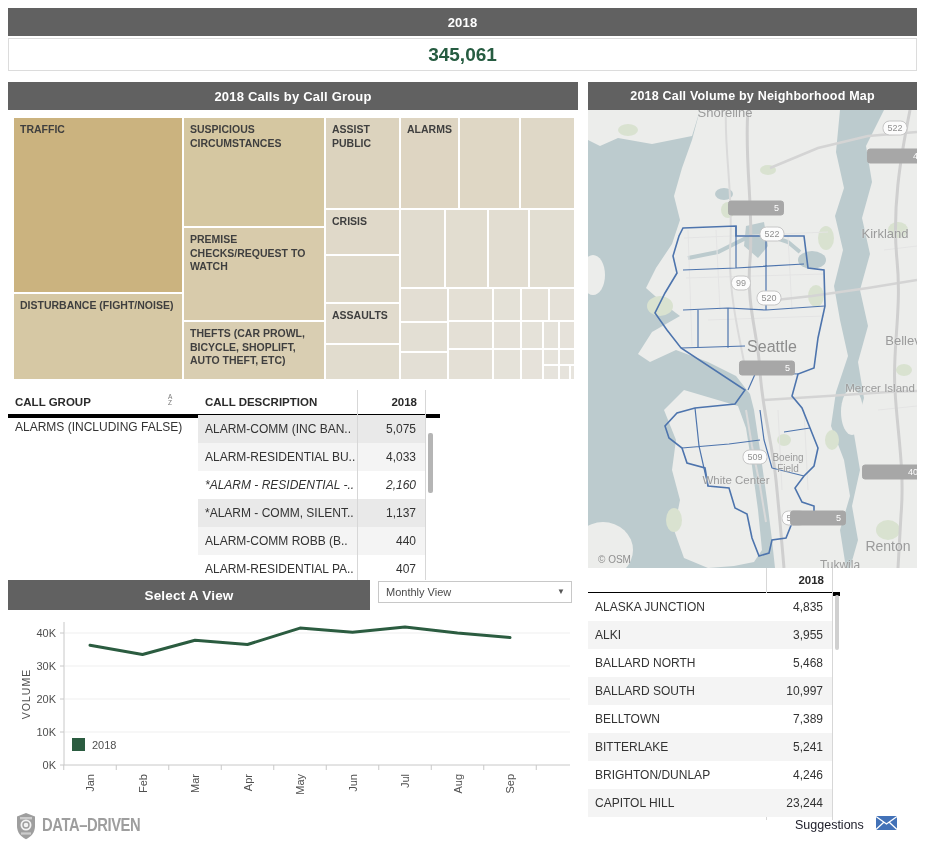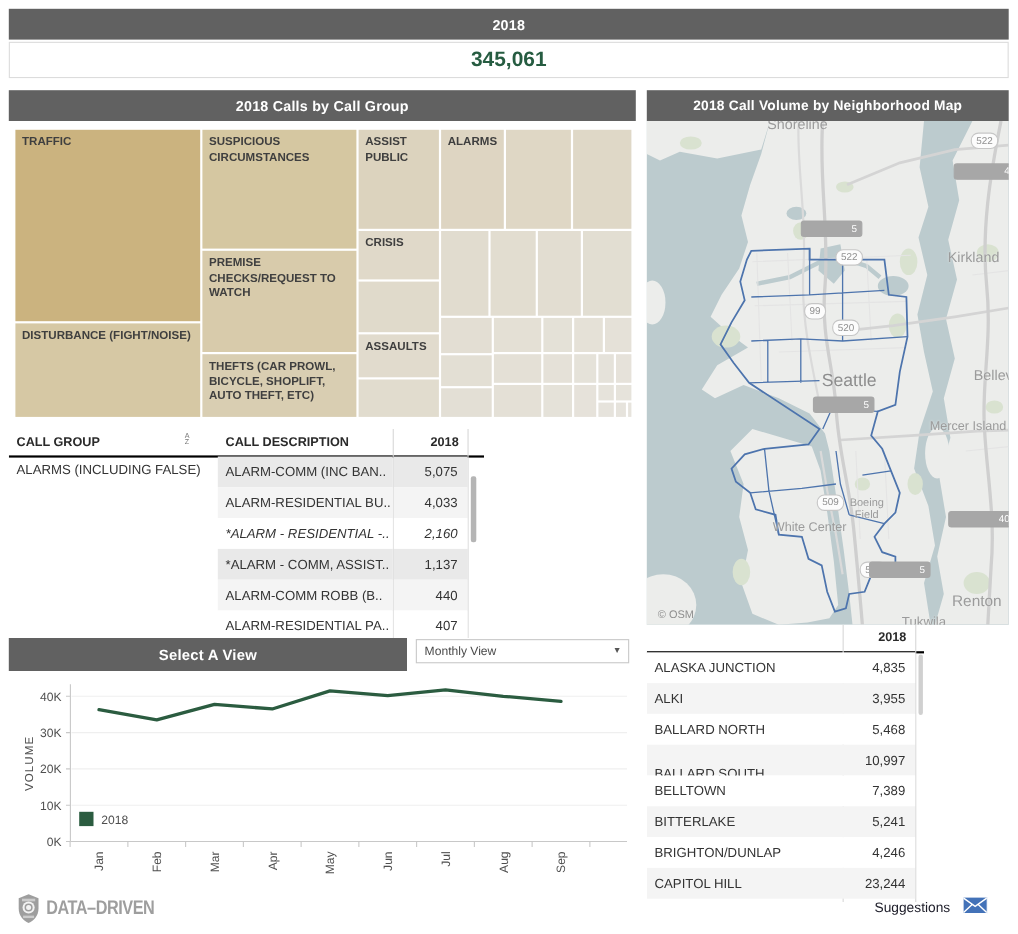--- a/index.html
+++ b/index.html
@@ -9,21 +9,21 @@
         display:flex;align-items:center;justify-content:center;letter-spacing:.2px;}
   .total-box{position:absolute;left:8px;top:38px;width:907px;height:31px;background:#fff;
         border:1px solid #dcdcdc;display:flex;align-items:center;justify-content:center;}
   .total-box span{color:#265c41;font-weight:bold;font-size:19px;}
   
   .treemap{position:absolute;left:8px;top:110px;width:571px;height:277px;background:#fff;}
   .tm-cell{position:absolute;box-sizing:border-box;overflow:hidden;}
   .tm-cell span{display:block;padding:5px 6px;font-size:10.5px;font-weight:bold;color:#3f3f3f;line-height:1.3;}
   
   .ttable{position:absolute;background:#fff;}
-  .thead{position:absolute;top:0;left:0;right:0;height:24px;border-bottom:2px solid #000000;
+  .thead{position:absolute;top:0;left:0;right:0;height:24px;border-bottom:4px solid #000000;
          font-size:11.5px;font-weight:bold;color:#2a2a2a;}
   .hcell{position:absolute;top:0;height:24px;line-height:24px;}
   .vline{position:absolute;top:0;bottom:0;width:0;border-left:1px solid #d7d7d7;}
   .trow{position:absolute;left:0;height:28px;line-height:28px;font-size:12px;color:#333;}
   .cellL{position:absolute;top:0;height:28px;padding-left:7px;overflow:hidden;white-space:nowrap;}
   .cellR{position:absolute;top:0;height:28px;text-align:right;padding-right:9px;}
   .sort-icon{position:absolute;left:160px;top:4px;width:10px;display:flex;flex-direction:column;
          font-size:6.5px;line-height:6px;color:#777;font-weight:normal;}
   .group-label{position:absolute;left:7px;top:30px;font-size:12px;color:#333;white-space:nowrap;}
   .sbthumb{position:absolute;border-radius:2px;}
@@ -145,21 +145,21 @@
         </div>
         <div class="trow" style="top: 53px; width: 432px;">
           <div class="cellL" style="left: 190px; width: 152px; background: rgb(244, 244, 244);">ALARM-RESIDENTIAL BU..</div>
           <div class="cellR" style="left: 350px; width: 58px; background: rgb(244, 244, 244);">4,033</div>
         </div>
         <div class="trow" style="top: 81px; width: 432px; font-style: italic;">
           <div class="cellL" style="left: 190px; width: 152px; background: rgb(255, 255, 255);">*ALARM - RESIDENTIAL -..</div>
           <div class="cellR" style="left: 350px; width: 58px; background: rgb(255, 255, 255);">2,160</div>
         </div>
         <div class="trow" style="top: 109px; width: 432px;">
-          <div class="cellL" style="left: 190px; width: 152px; background: rgb(233, 233, 233);">*ALARM - COMM, ASSIST..</div>
+          <div class="cellL" style="left: 190px; width: 152px; background: rgb(233, 233, 233);">*ALARM - COMM, SILENT..</div>
           <div class="cellR" style="left: 350px; width: 58px; background: rgb(233, 233, 233);">1,137</div>
         </div>
         <div class="trow" style="top: 137px; width: 432px;">
           <div class="cellL" style="left: 190px; width: 152px; background: rgb(244, 244, 244);">ALARM-COMM ROBB (B..</div>
           <div class="cellR" style="left: 350px; width: 58px; background: rgb(244, 244, 244);">440</div>
         </div>
         <div class="trow" style="top: 165px; width: 432px;">
           <div class="cellL" style="left: 190px; width: 152px; background: rgb(255, 255, 255);">ALARM-RESIDENTIAL PA..</div>
           <div class="cellR" style="left: 350px; width: 58px; background: rgb(255, 255, 255);">407</div>
         </div>
@@ -308,21 +308,21 @@
         </div>
         <div class="trow" style="top: 53px; width: 244px; background: rgb(244, 244, 244);">
           <div class="cellL" style="left: 0px; width: 170px;">ALKI</div>
           <div class="cellR" style="left: 179px; width: 56px;">3,955</div>
         </div>
         <div class="trow" style="top: 81px; width: 244px; background: rgb(255, 255, 255);">
           <div class="cellL" style="left: 0px; width: 170px;">BALLARD NORTH</div>
           <div class="cellR" style="left: 179px; width: 56px;">5,468</div>
         </div>
         <div class="trow" style="top: 109px; width: 244px; background: rgb(244, 244, 244);">
-          <div class="cellL" style="left: 0px; width: 170px; margin-top: 12px;">BALLARD SOUTH</div>
+          <div class="cellL" style="left: 0px; width: 170px;">BALLARD SOUTH</div>
           <div class="cellR" style="left: 179px; width: 56px;">10,997</div>
         </div>
         <div class="trow" style="top: 137px; width: 244px; background: rgb(255, 255, 255);">
           <div class="cellL" style="left: 0px; width: 170px;">BELLTOWN</div>
           <div class="cellR" style="left: 179px; width: 56px;">7,389</div>
         </div>
         <div class="trow" style="top: 165px; width: 244px; background: rgb(244, 244, 244);">
           <div class="cellL" style="left: 0px; width: 170px;">BITTERLAKE</div>
           <div class="cellR" style="left: 179px; width: 56px;">5,241</div>
         </div>

